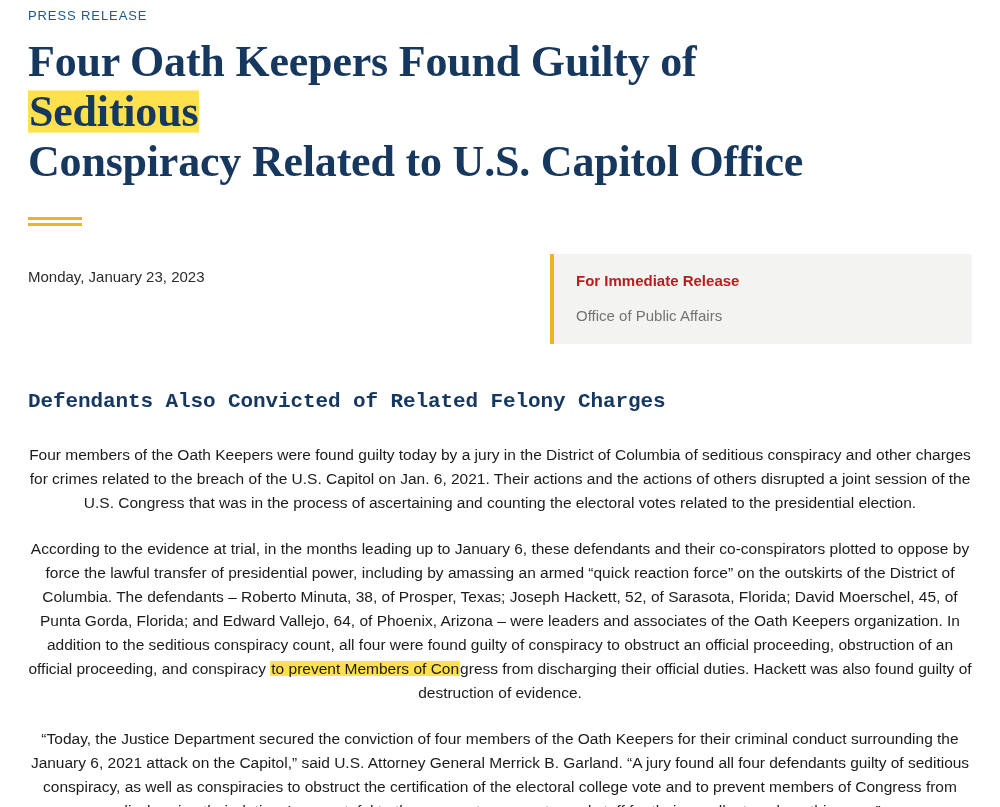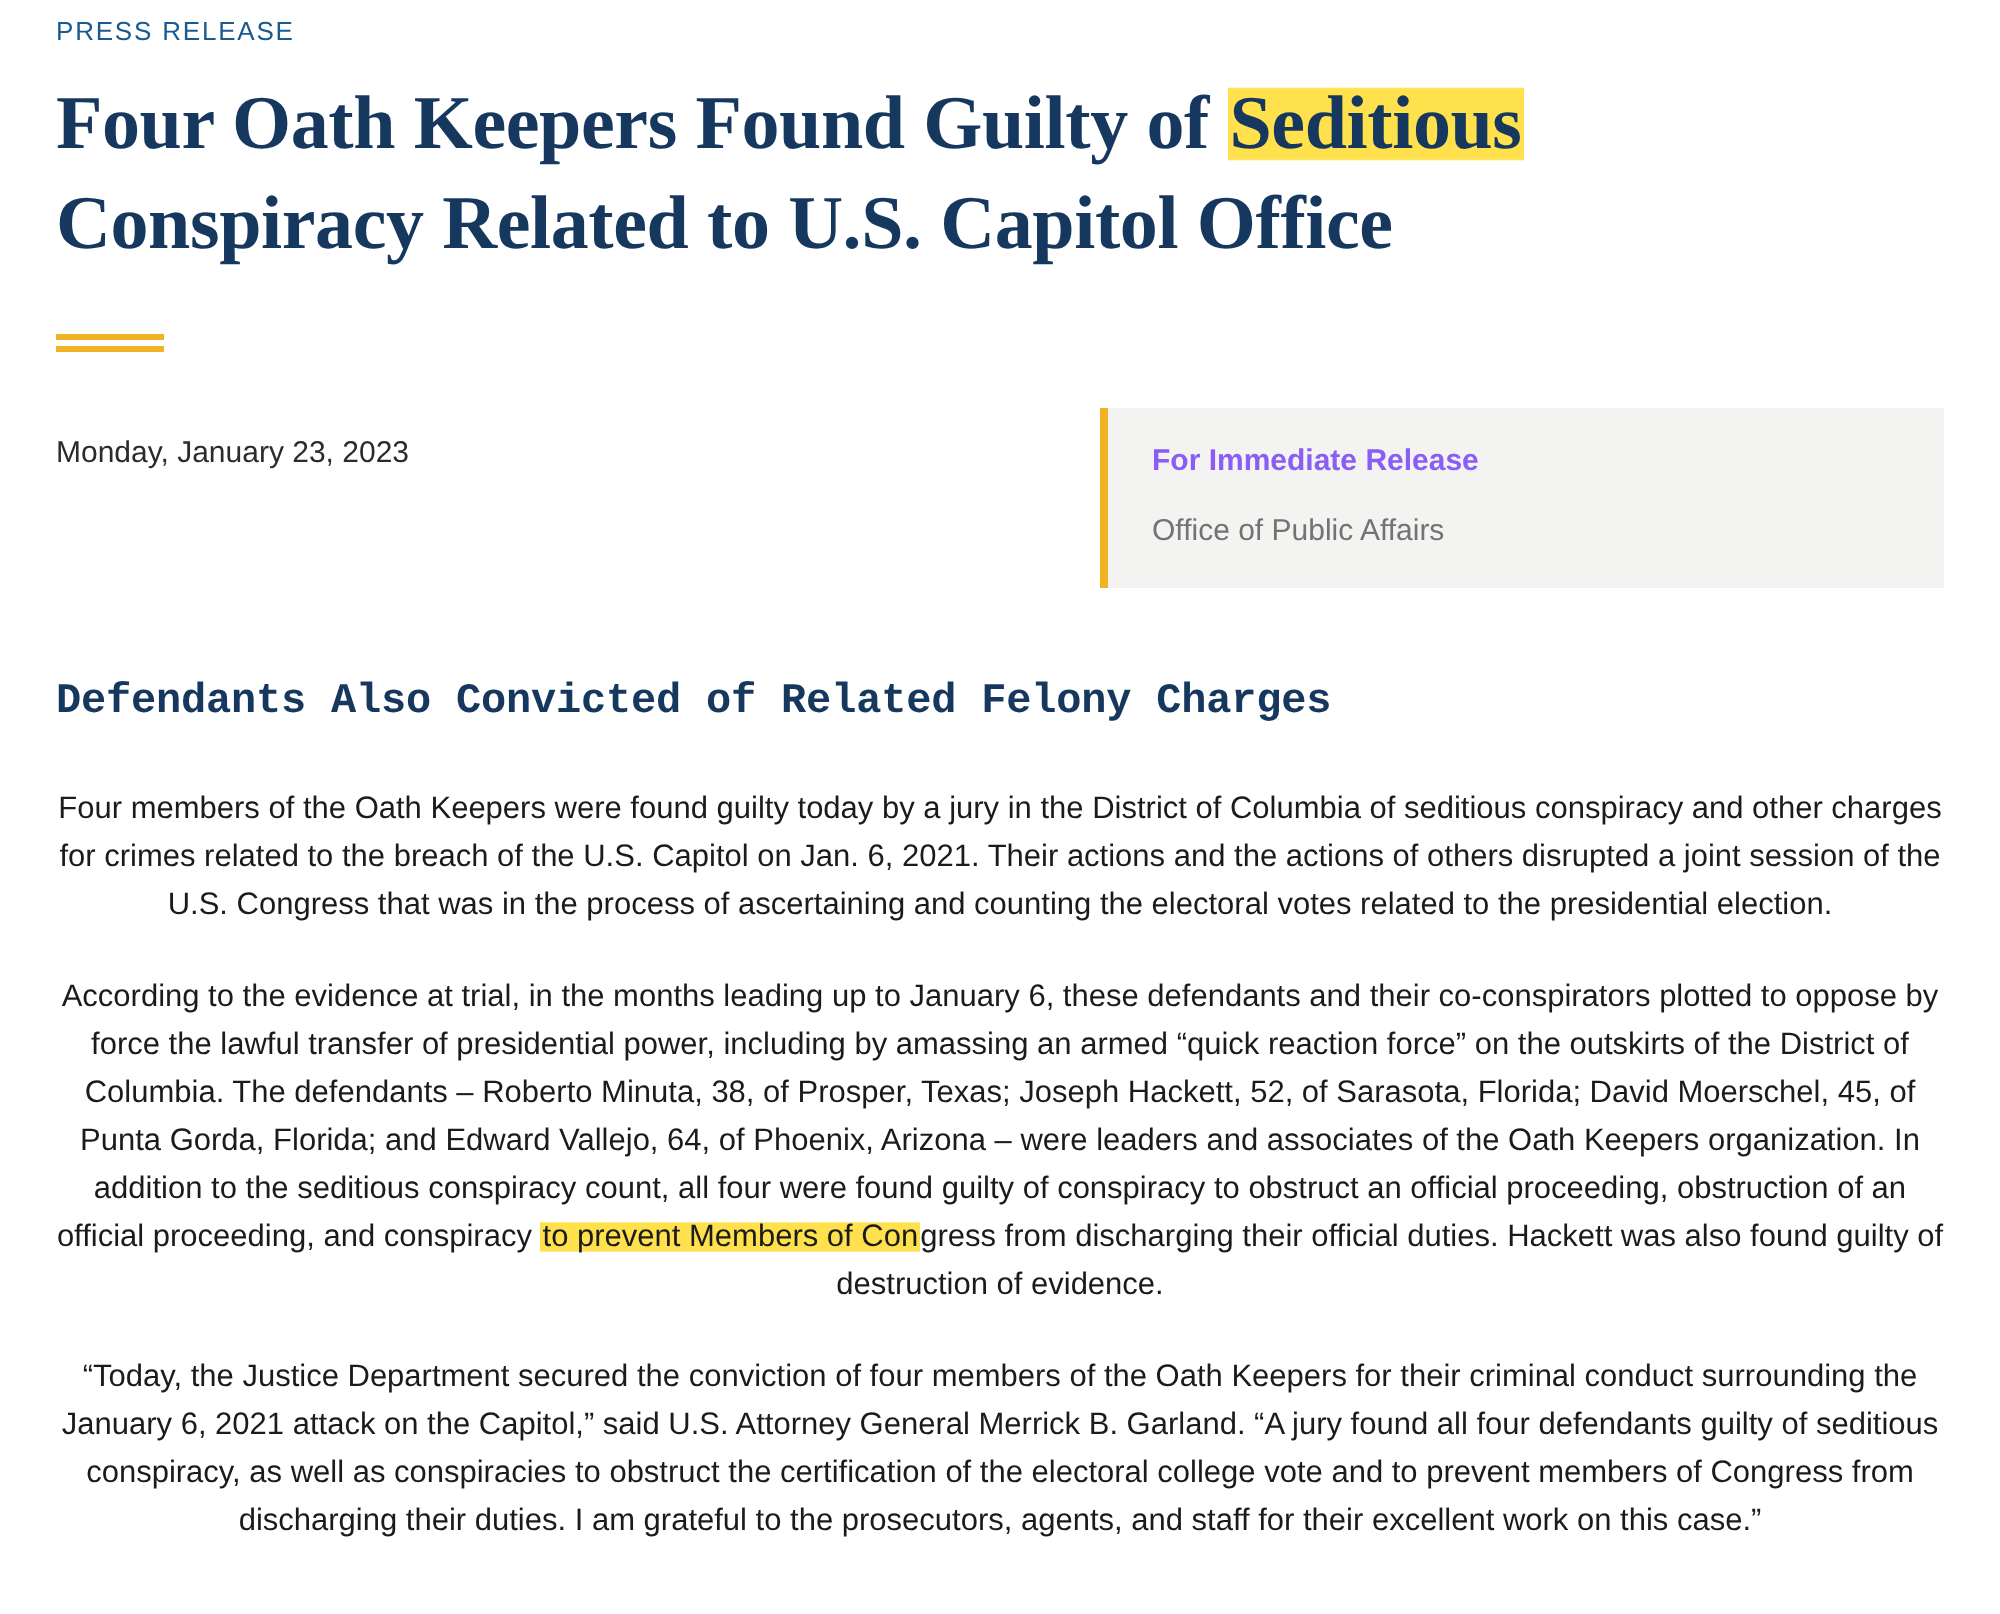--- a/index.html
+++ b/index.html
@@ -25,21 +25,21 @@
     margin-top: 8px;
     font-size: 13px;
     font-weight: normal;
     letter-spacing: 0.9px;
     color: #1b5a8f;
     text-transform: uppercase;
   }
   h1.headline {
     margin: 14px 0 0 0;
     font-family: "Liberation Serif", serif;
-    font-size: 38px;
+    font-size: 44px;
     line-height: 50px;
     font-weight: bold;
     color: #16375e;
     letter-spacing: -0.2px;
     max-width: 800px;
   }
   .hl {
     background: linear-gradient(to bottom, rgba(255,221,51,0) 6%, #ffe14d 8%, #ffe14d 92%, rgba(255,221,51,0) 94%);
     box-decoration-break: clone;
     -webkit-box-decoration-break: clone;
@@ -71,21 +71,21 @@
   .release-box {
     flex: 1;
     background: #f3f3f1;
     border-left: 4px solid #f0b323;
     padding: 18px 20px 20px 22px;
     box-sizing: border-box;
   }
   .release-box .rb-title {
     font-size: 15px;
     font-weight: bold;
-    color: #8b5cf6;
+    color: #b91c1c;
     margin-bottom: 18px;
   }
   .release-box .rb-sub {
     font-size: 15px;
     color: #737373;
   }
   h2.subhead {
     margin: 46px 0 0 0;
     font-size: 21px;
     font-weight: bold;

